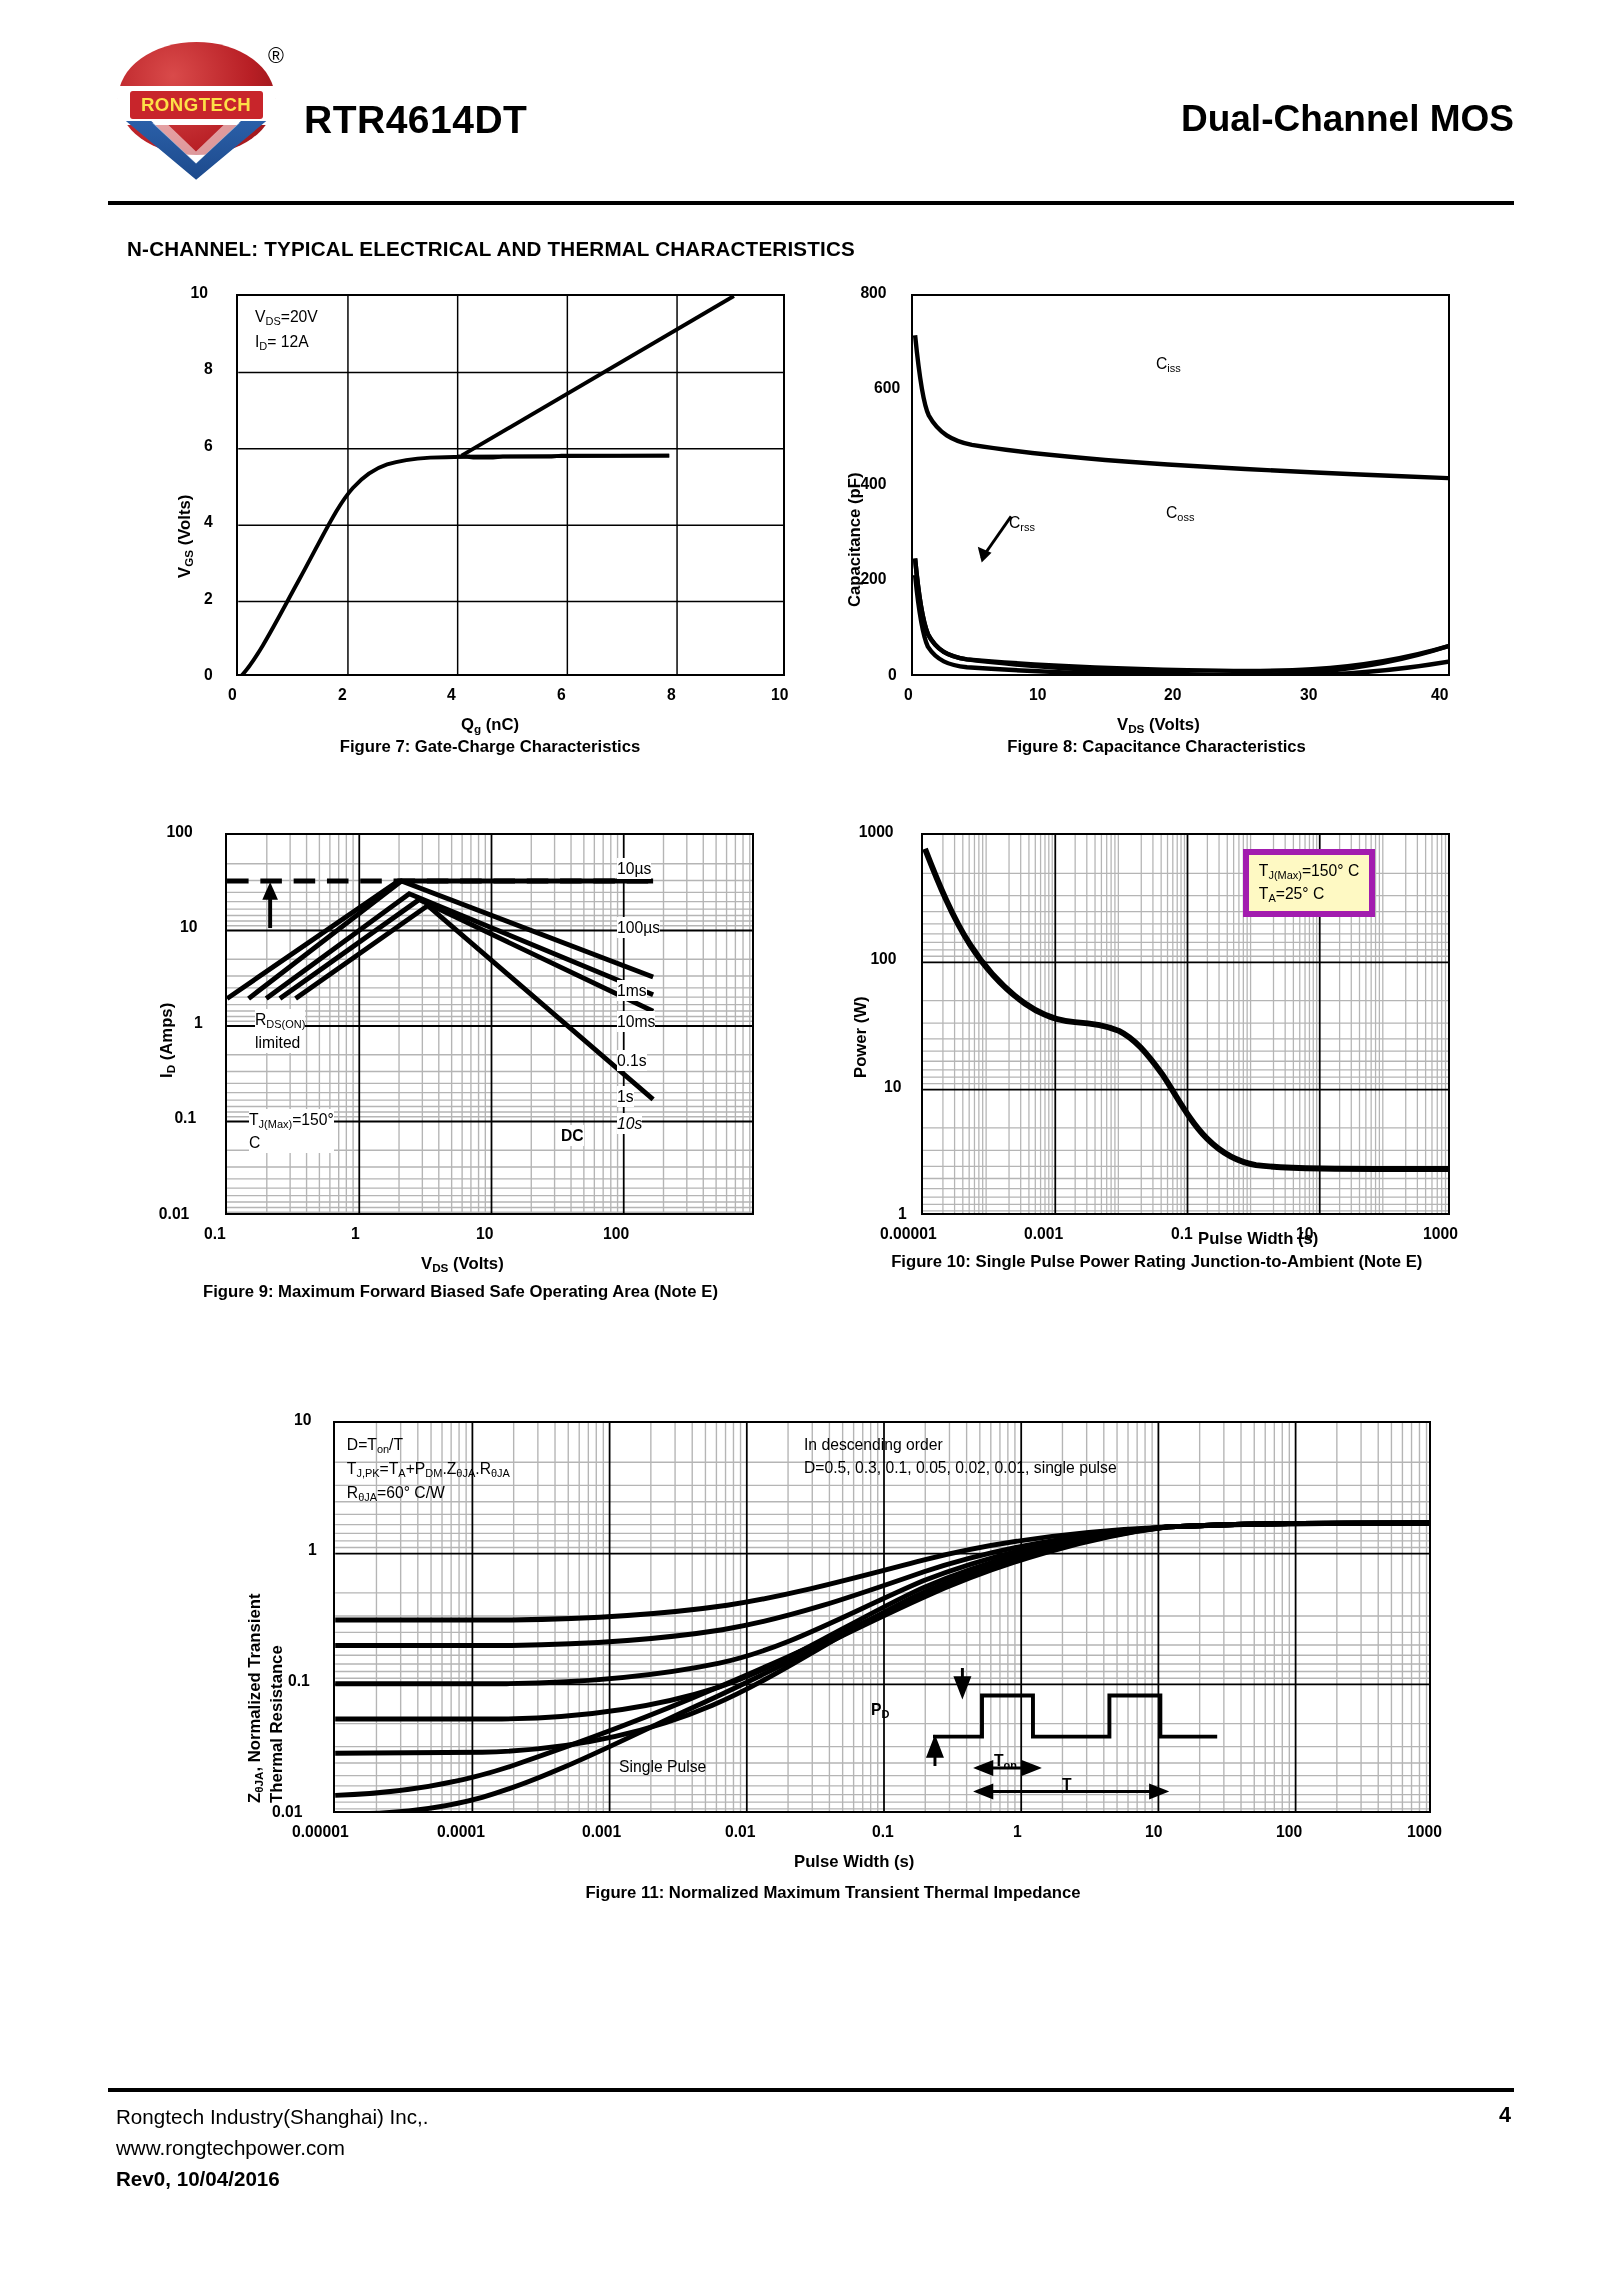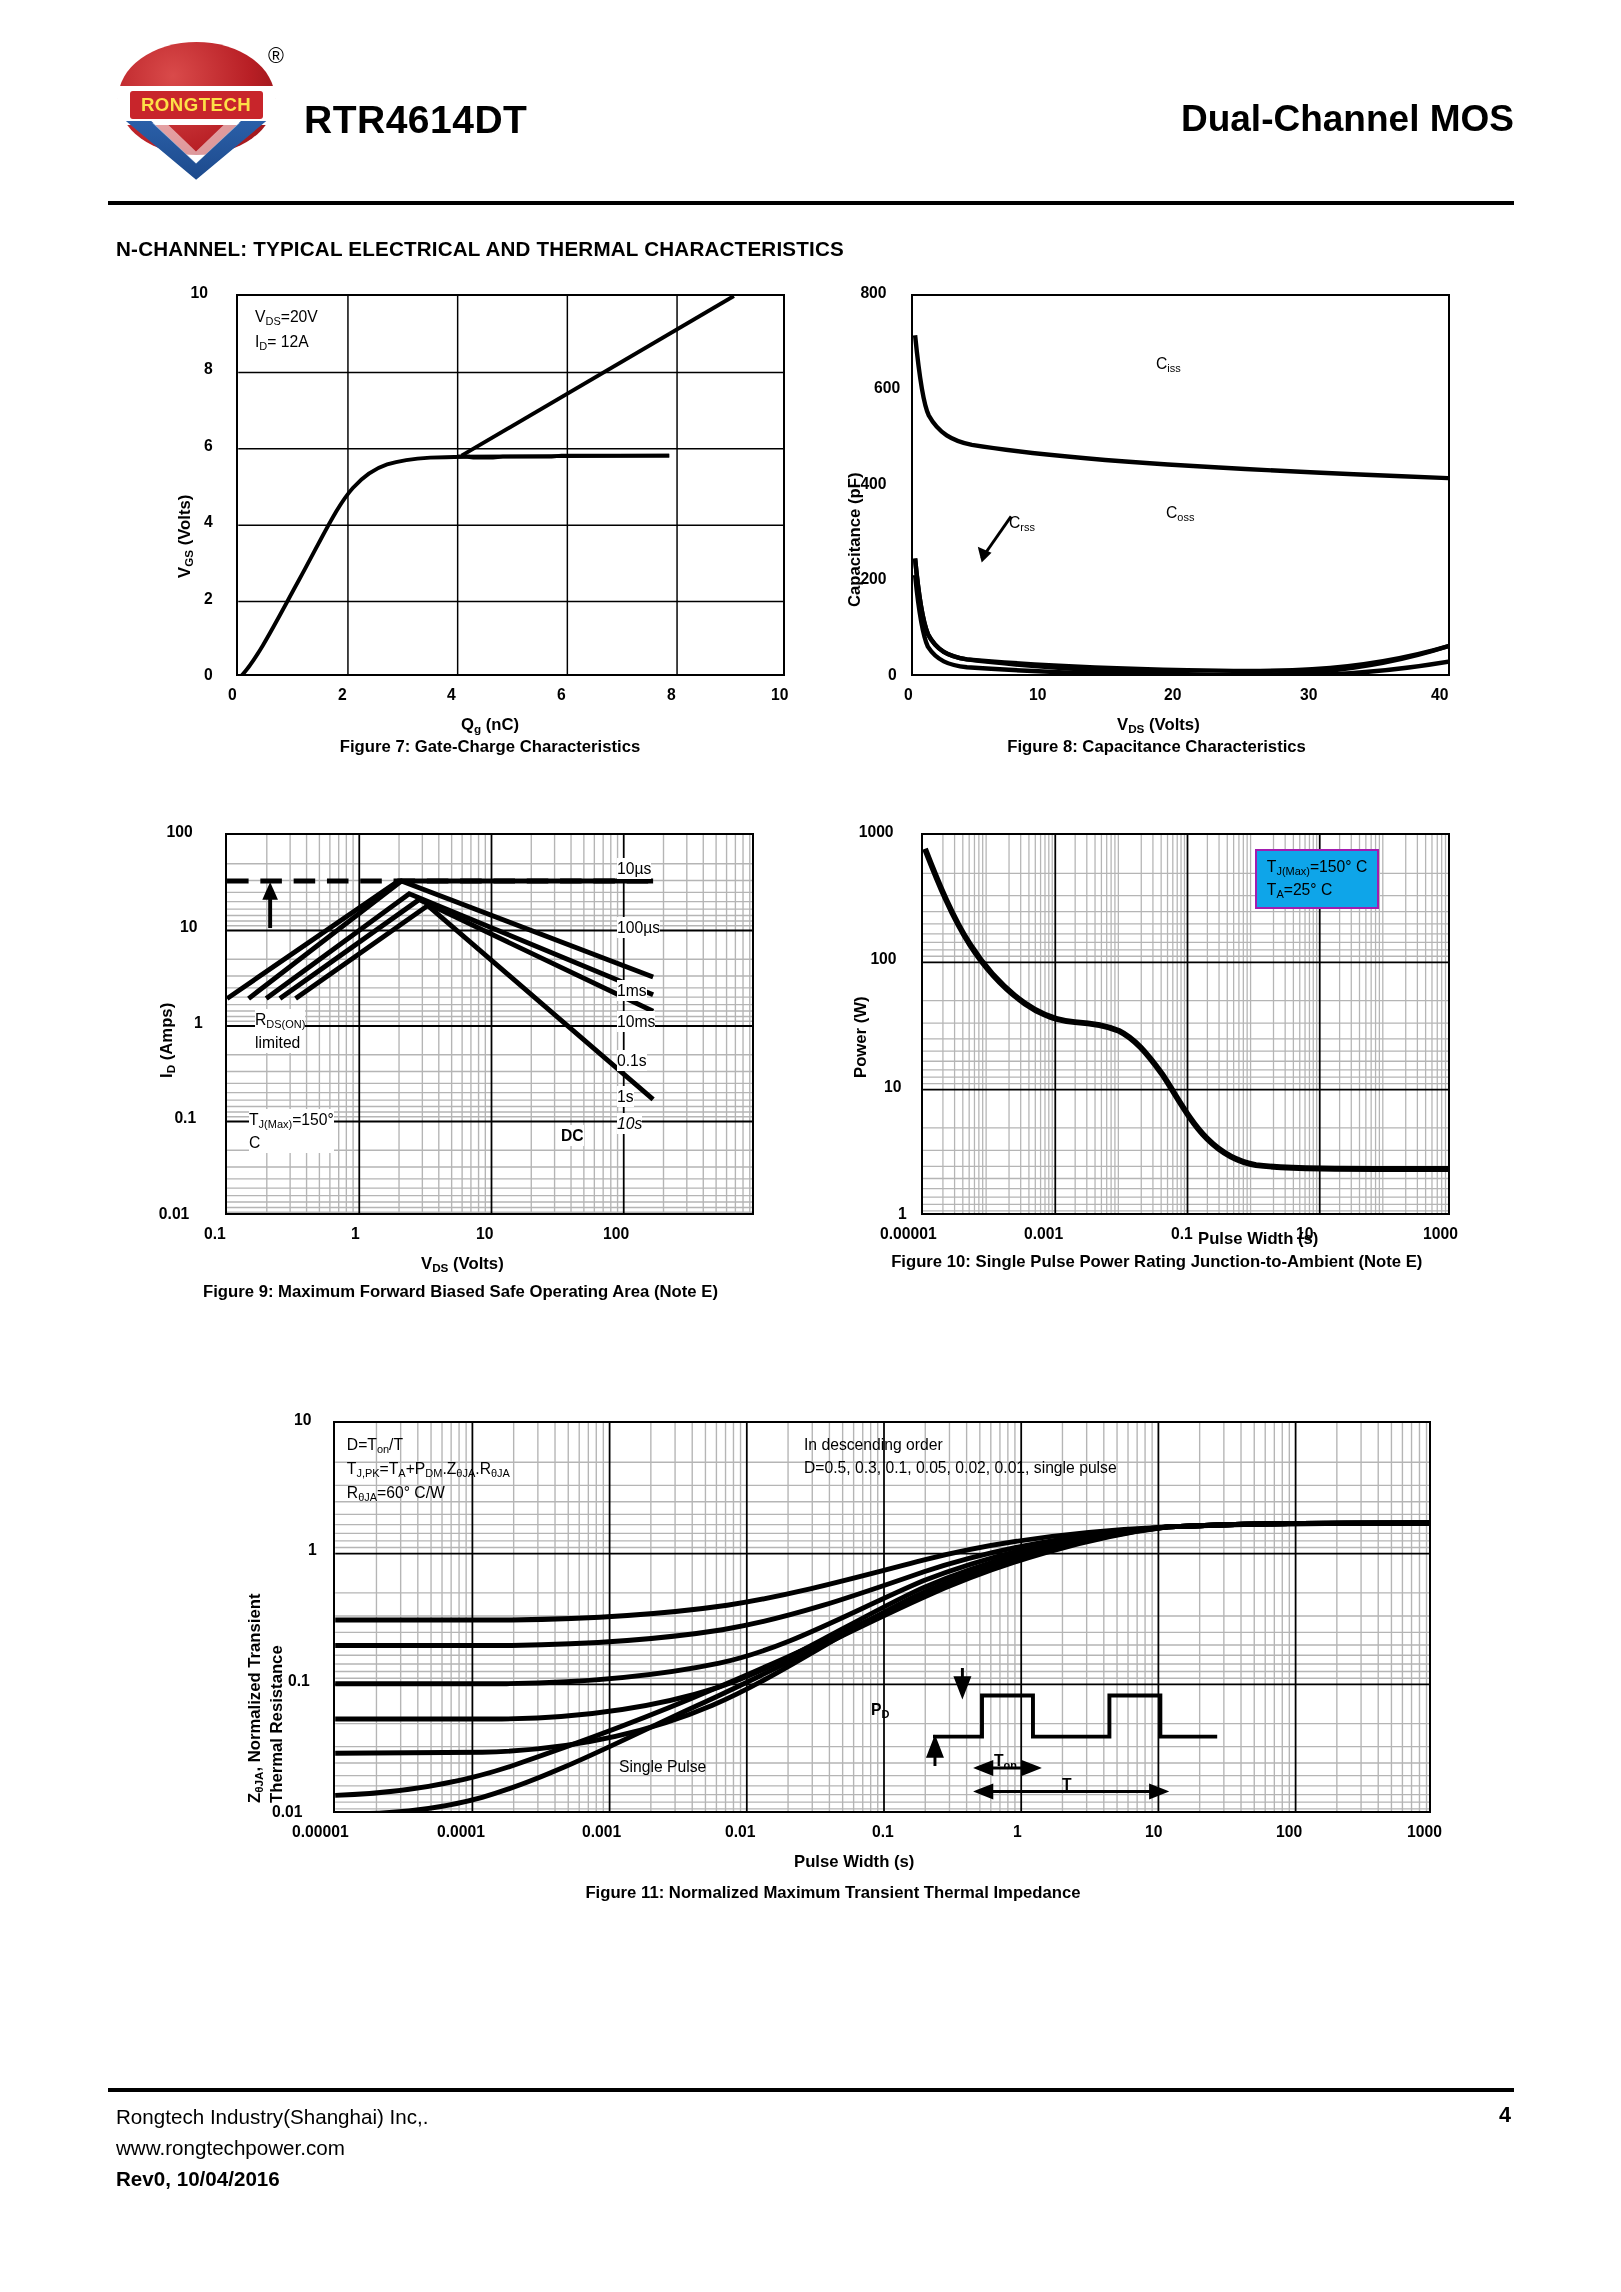--- a/index.html
+++ b/index.html
@@ -114,21 +114,21 @@
     left: 108px;
     top: 201px;
     width: 1406px;
     height: 3.9px;
     background: #000;
   }
 
   
   .section-title {
     position: absolute;
-    left: 116px;
+    left: 127px;
     top: 237px;
     font-size: 20.6px;
     font-weight: bold;
     letter-spacing: 0.2px;
   }
 
   
   .fig {
     position: absolute;
   }
@@ -536,21 +536,21 @@
     <div class="tick" style="left:55px; top:382px;">1</div>
 
     <div class="tick" style="left:37px; top:402px;">0.00001</div>
     <div class="tick" style="left:181px; top:402px;">0.001</div>
     <div class="tick" style="left:328px; top:402px;">0.1</div>
     <div class="tick" style="left:453px; top:402px;">10</div>
     <div class="tick" style="left:580px; top:402px;">1000</div>
     <div class="axis-label vert" style="left:7.8px; top:255px;">Power (W)</div>
     <div class="axis-label" style="left:355px; top:406px;">Pulse Width (s)</div>
 
-    <div class="note" style="left:412px; top:25.5px; border:2px solid #a21caf; padding:5.9px 9.8px; background:#0ea5e9;">
+    <div class="note" style="left:400px; top:25.5px; border:6px solid #a21caf; padding:5.9px 9.8px; background:#fef9c3;">
       <span>T<sub>J(Max)</sub>=150° C</span><br>
       <span>T<sub>A</sub>=25° C</span>
     </div>
     <div class="caption" style="left:9.8px; top:429px; width:608px;">Figure 10: Single Pulse Power Rating Junction-to-Ambient (Note E)</div>
   </div>
 
   <div class="fig" style="left:147px; top:1411px; width:1343px; height:519px;">
     <div class="plot" style="left:186px; top:9.8px; width:1098px; height:392px;">
       <svg class="curve" width="1098" height="392" viewBox="0 0 1120 400">
 

